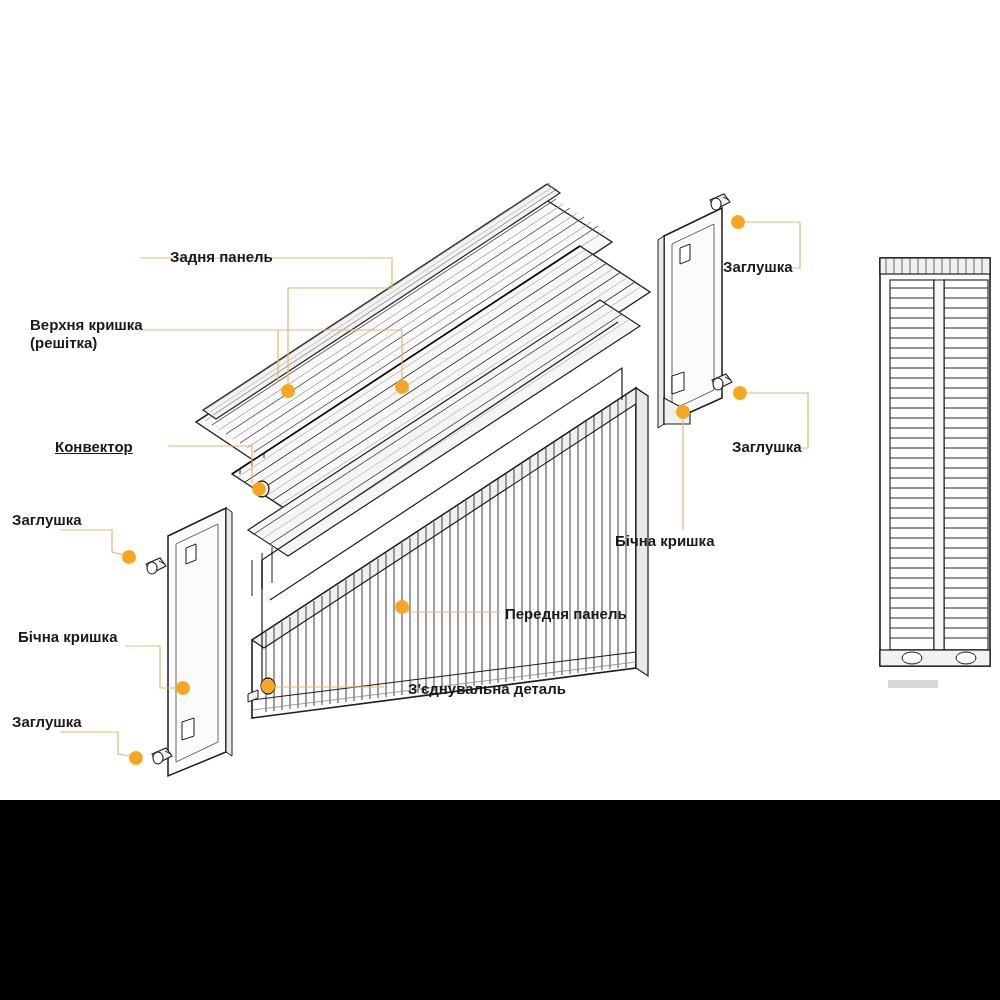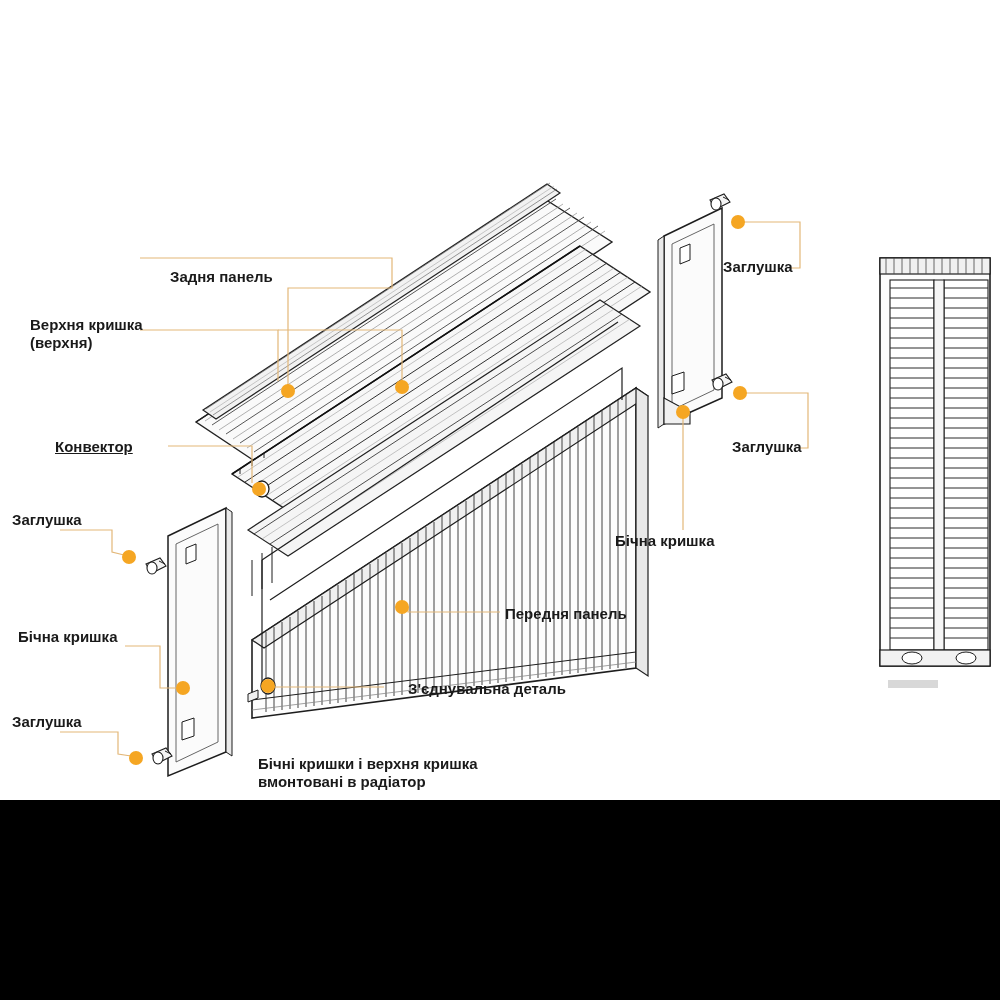--- a/index.html
+++ b/index.html
@@ -380,28 +380,26 @@
       <circle cx="183" cy="688" r="7" fill="#f5a623"></circle>
       <circle cx="136" cy="758" r="7" fill="#f5a623"></circle>
       <circle cx="738" cy="222" r="7" fill="#f5a623"></circle>
       <circle cx="740" cy="393" r="7" fill="#f5a623"></circle>
       <circle cx="683" cy="412" r="7" fill="#f5a623"></circle>
       <circle cx="402" cy="607" r="7" fill="#f5a623"></circle>
       <circle cx="268" cy="686" r="7" fill="#f5a623"></circle>
     </g>
   </svg>
 
-  <div class="label" style="left:170px; top:248px;margin-top:20px;">Задня панель</div>
+  <div class="label" style="left:170px; top:248px;">Задня панель</div>
   <div class="label" style="left:30px; top:316px;">Верхня кришка
-(верхня)</div>
+(решітка)</div>
   <div class="label" style="left:55px; top:438px;text-decoration:underline;">Конвектор</div>
   <div class="label" style="left:12px; top:511px;">Заглушка</div>
   <div class="label" style="left:18px; top:628px;">Бічна кришка</div>
   <div class="label" style="left:12px; top:713px;">Заглушка</div>
   <div class="label" style="left:723px; top:258px;">Заглушка</div>
   <div class="label" style="left:732px; top:438px;">Заглушка</div>
   <div class="label" style="left:615px; top:532px;">Бічна кришка</div>
   <div class="label" style="left:505px; top:605px;text-align:right;">Передня панель</div>
   <div class="label" style="left:388px; top:680px;padding-left:20px;">З'єднувальна деталь</div>
-  <div class="label" style="left:258px; top:755px;">Бічні кришки і верхня кришка
-вмонтовані в радіатор</div>
 
 </div>
 
 </body></html>

